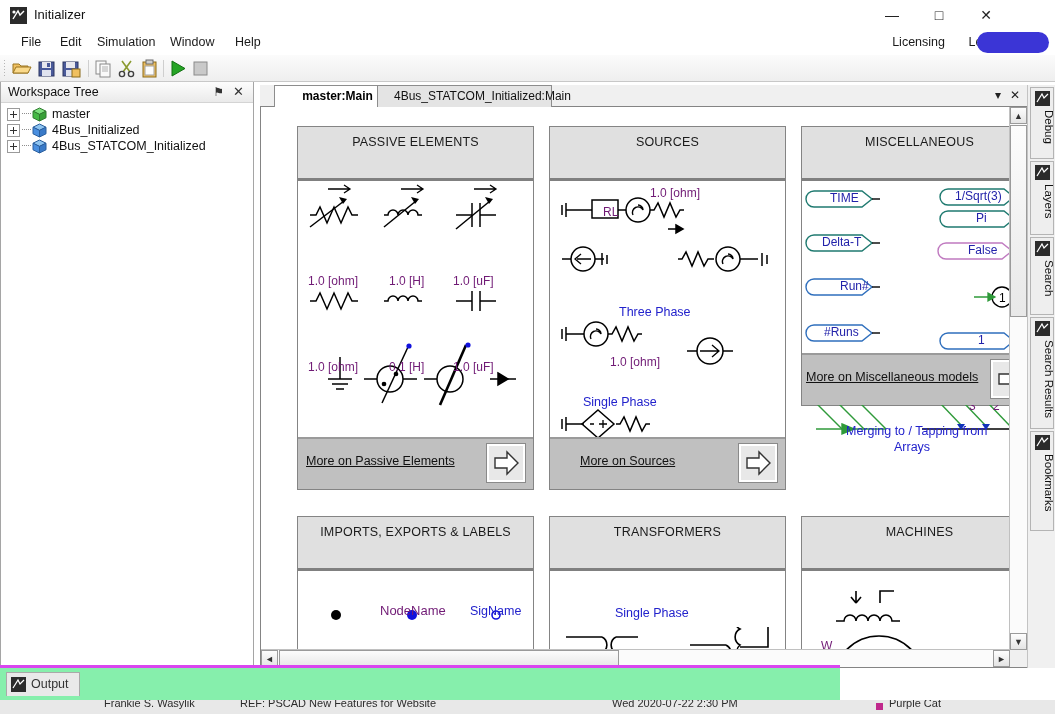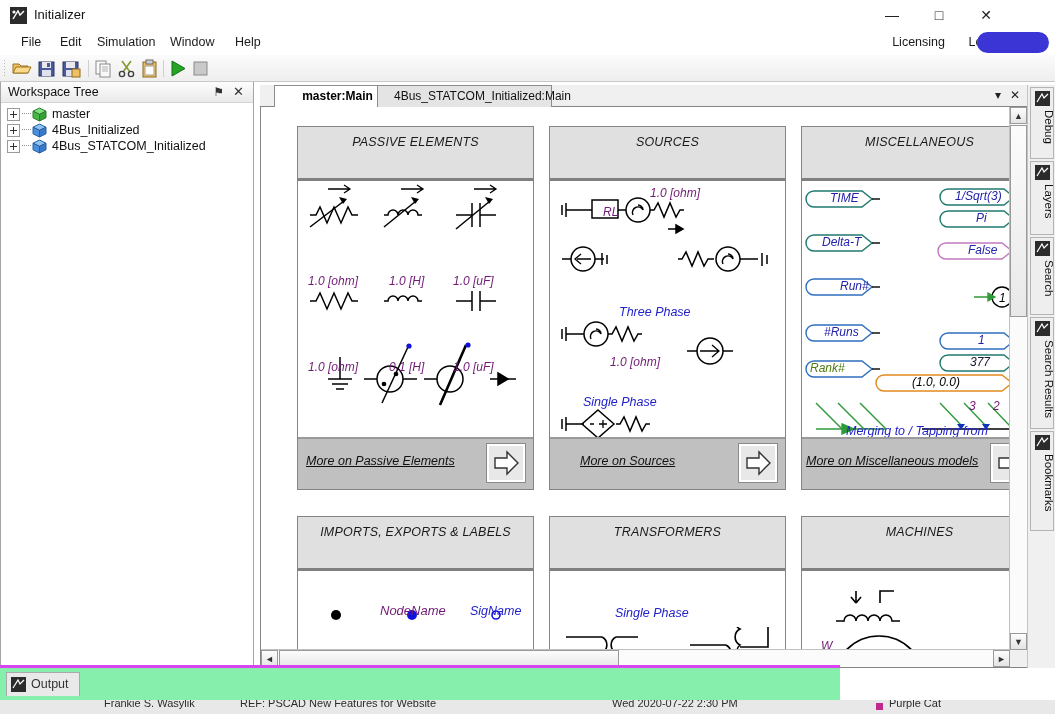--- a/index.html
+++ b/index.html
@@ -53,21 +53,21 @@
   .tabstrip{position:absolute;left:260px;top:85px;width:768px;height:22px;background:#f0f0f0;}
   .tab{position:absolute;top:0;height:22px;line-height:21px;font-size:12px;
     border:1px solid #8d8d8d;border-bottom:none;box-sizing:border-box;text-align:center;padding-left:23px;}
   .tab.active{background:#fff;font-weight:bold;z-index:3;}
   .tab.inactive{background:#e4e4e4;color:#111;z-index:2;}
   .tab-ctl{position:absolute;top:3px;font-size:12px;color:#222;}
 
   
   .canvas-frame{position:absolute;left:260px;top:106px;width:768px;height:562px;
       border:1px solid #848484;box-sizing:border-box;background:#fff;overflow:hidden;}
-  .canvas{position:absolute;left:0;top:0;width:750px;height:544px;background:#fff;overflow:hidden;font-style:italic;}
+  .canvas{position:absolute;left:0;top:0;width:750px;height:544px;background:#fff;overflow:hidden;}
 
   
   .panel{position:absolute;background:#fff;border:1px solid #848484;box-sizing:border-box;}
   .panel-head{position:absolute;left:0;top:0;right:0;height:54px;background:#e0e0e0;
       border-bottom:3px solid #808080;box-sizing:border-box;}
   .panel-title{position:absolute;left:0;right:0;top:8px;text-align:center;font-size:12.5px;color:#1a1a1a;letter-spacing:.2px;}
   .panel-foot{position:absolute;left:0;right:0;bottom:0;height:50px;background:#c0c0c0;border-top:2px solid #9a9a9a;padding-left:48px;}
   .foot-link{position:absolute;left:8px;top:15px;font-size:12.5px;color:#111;text-decoration:underline;white-space:nowrap;}
   .foot-arrow{position:absolute;right:8px;top:5px;width:34px;height:34px;background:#e8e8e8;border:2px solid #fff;outline:1px solid #8a8a8a;}
   .lbl{position:absolute;font-size:12px;color:#701a75;white-space:nowrap;}
@@ -332,21 +332,21 @@
         <div class="lbl" style="left:60px;top:308px">1.0 [ohm]</div>
 
         <div class="panel-foot">
           <div class="foot-link" style="left:30px">More on Sources</div>
           <svg class="foot-arrow" viewBox="0 0 34 34">
             <path d="M6 12 h12 v-6 l11 11 l-11 11 v-6 h-12 z" fill="#fff" stroke="#333" stroke-width="1.4"></path>
           </svg>
         </div>
       </div>
 
-      <div class="panel" style="left:540px;top:19px;width:237px;height:364px">
+      <div class="panel" style="left:540px;top:19px;width:237px;height:280px">
         <div class="panel-head">
           <div class="panel-title">MISCELLANEOUS</div>
         </div>
 
         <svg style="position:absolute;left:0;top:54px;width:235px;height:258px" viewBox="0 0 235 258">
 
           <g fill="none" stroke-width="1.4">
             <path d="M12 10 h48 l10 8 l-10 8 h-48 a8 8 0 0 1 0 -16 z" stroke="#1f7a70"></path>
             <path d="M70 18 h8" stroke="#000"></path>
             <path d="M12 54 h48 l10 8 l-10 8 h-48 a8 8 0 0 1 0 -16 z" stroke="#1f7a70"></path>

